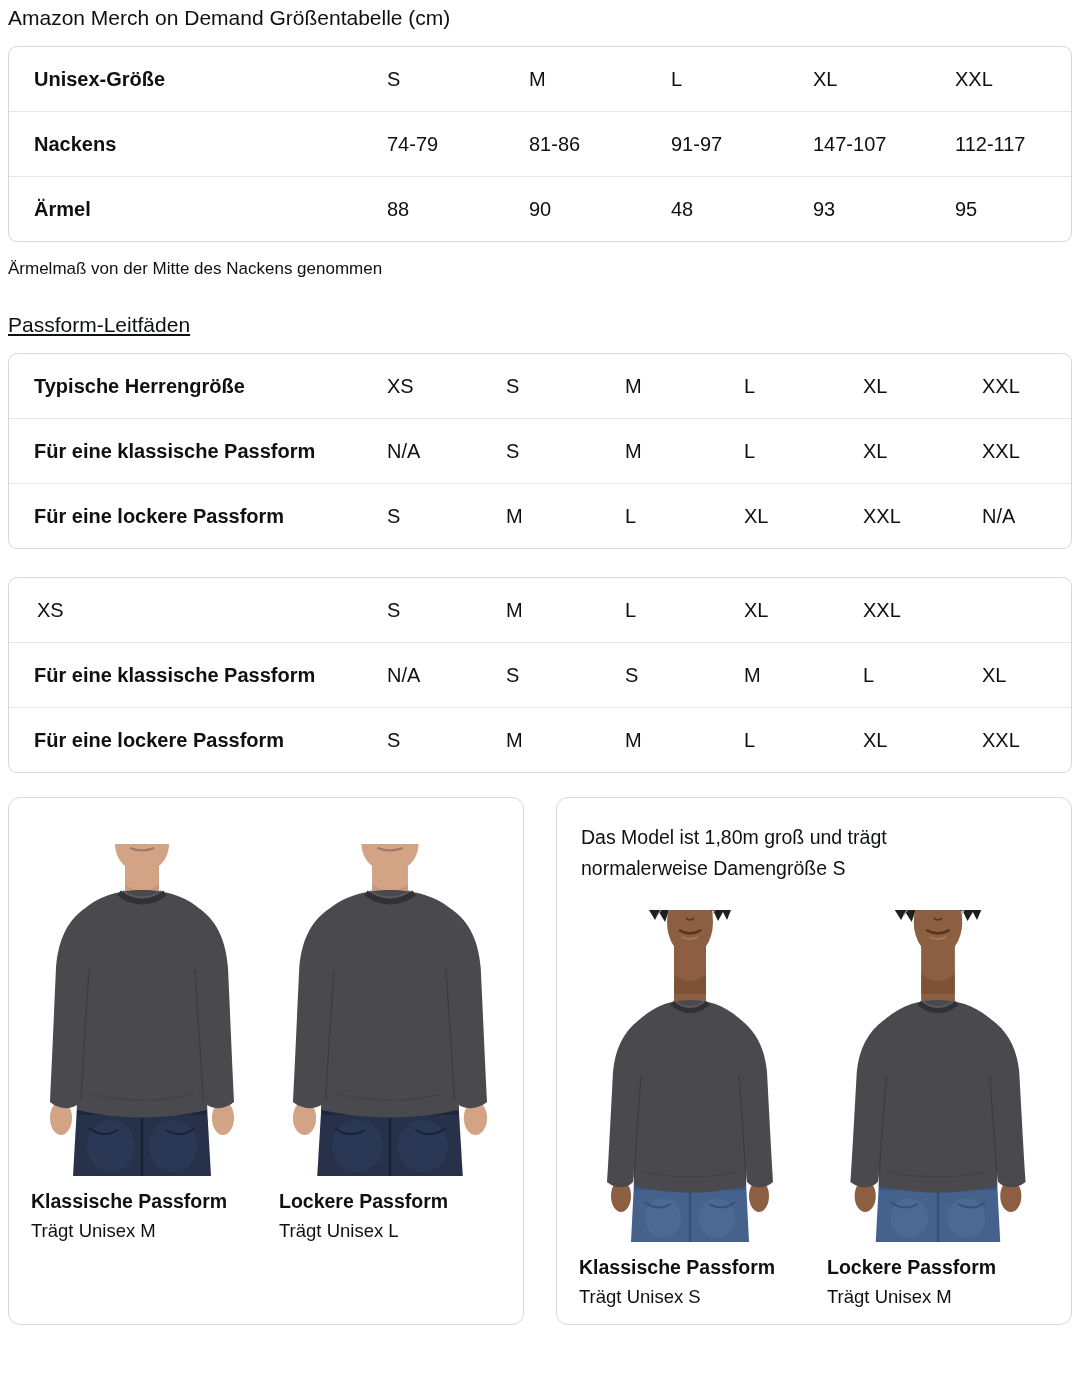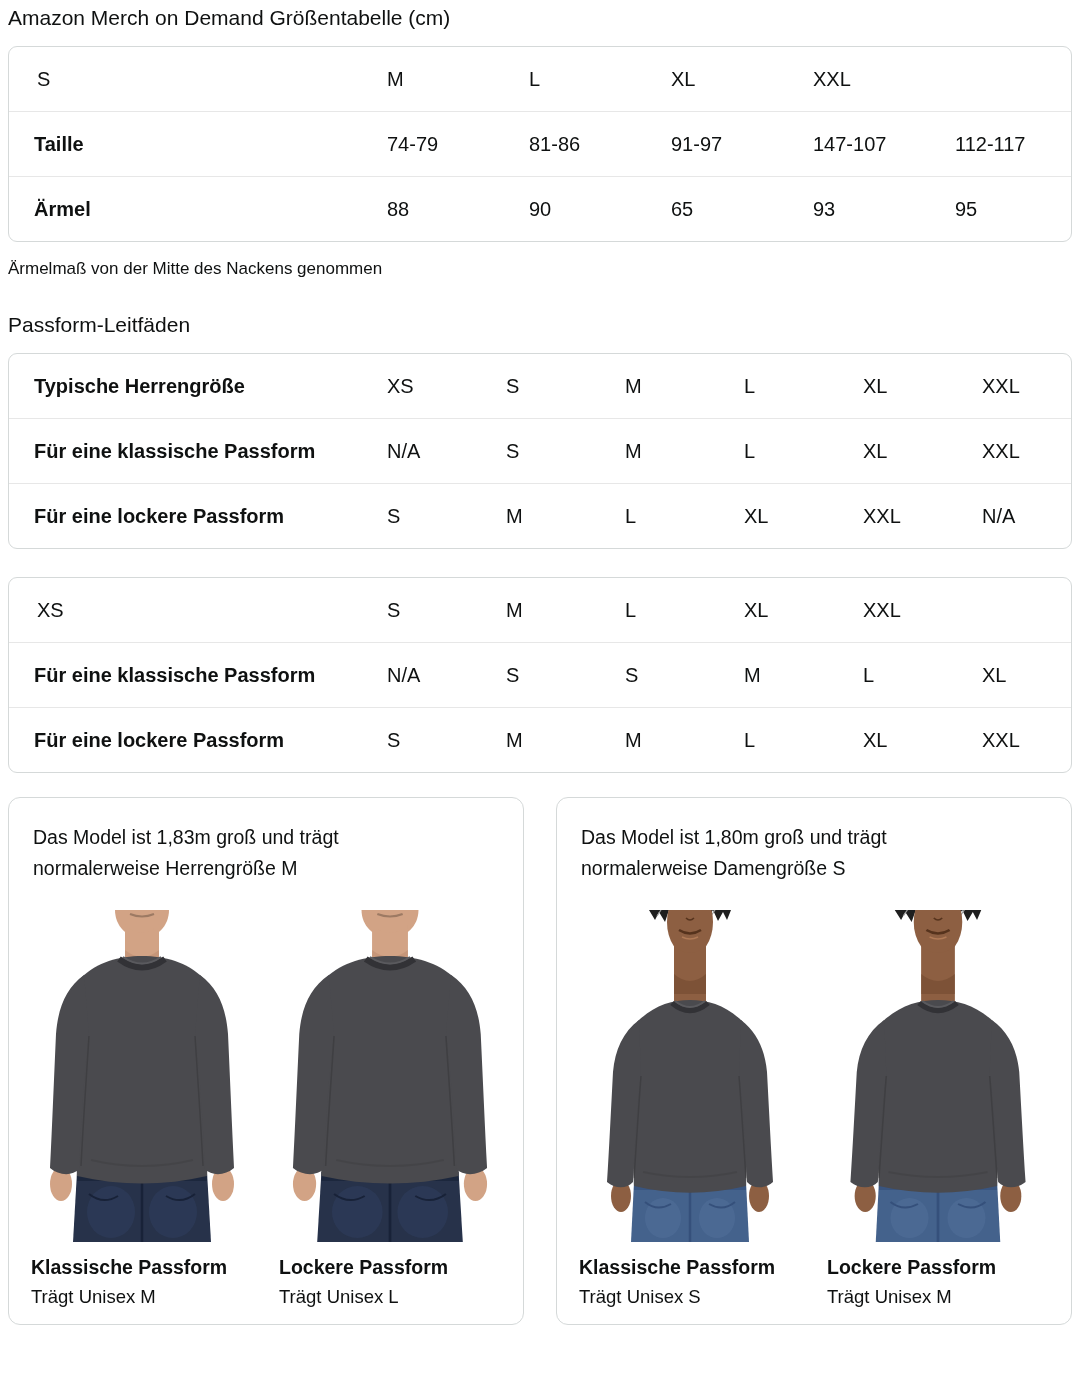--- a/index.html
+++ b/index.html
@@ -8,21 +8,21 @@
     --male-skin:#D2A385; --female-skin:#8D5F42; --female-hair:#1F1F1F;
     --male-jeans:#27324A; --female-jeans:#44628C;
   }
   html,body{margin:0;padding:0;}
   body{
     width:1080px;height:1388px;overflow:hidden;background:#fff;color:var(--text);
     font-family:"Liberation Sans", sans-serif;
   }
   .page{padding:4px 8px 0 8px;box-sizing:border-box;}
   h1.title{font-size:21px;font-weight:400;margin:2px 0 16px 0;color:var(--text);}
-  h2.subhead{font-size:21px;font-weight:400;margin:34px 0 16px 0;color:var(--text);}
+  h2.subhead{font-size:21px;font-weight:400;margin:34px 0 16px 0;color:var(--text);text-decoration:underline;}
   .table{
     border:1px solid var(--table-border);border-radius:9px;background:#fff;overflow:hidden;
   }
   .table + .table{margin-top:28px;}
   .trow{
     display:grid;align-items:center;height:64px;border-top:1px solid var(--row-divider);
   }
   .trow:first-child{border-top:none;}
   .cols5 .trow{grid-template-columns:350px repeat(5,142px);}
   .cols6 .trow{grid-template-columns:350px repeat(6,119px);}
@@ -107,39 +107,40 @@
       <path d="M96,91 Q111,103 126,91" stroke="#5A5A5E" stroke-width="2" fill="none"></path>
     </symbol>
   </defs>
 </svg>
 
 <div class="page">
   <h1 class="title">Amazon Merch on Demand Größentabelle (cm)</h1>
 
   <section class="table cols5" id="size-table">
       <div class="trow">
-        <div class="tcell">S</div>
-        <div class="tcell">M</div>
-        <div class="tcell">L</div>
-        <div class="tcell">XL</div>
-        <div class="tcell">XXL</div>
-      </div>
-      <div class="trow">
-        <div class="tlabel">Taille</div>
+        <div class="tlabel">Unisex-Größe</div>
+        <div class="tcell">S</div>
+        <div class="tcell">M</div>
+        <div class="tcell">L</div>
+        <div class="tcell">XL</div>
+        <div class="tcell">XXL</div>
+      </div>
+      <div class="trow">
+        <div class="tlabel">Nackens</div>
         <div class="tcell">74-79</div>
         <div class="tcell">81-86</div>
         <div class="tcell">91-97</div>
         <div class="tcell">147-107</div>
         <div class="tcell">112-117</div>
       </div>
       <div class="trow">
         <div class="tlabel">Ärmel</div>
         <div class="tcell">88</div>
         <div class="tcell">90</div>
-        <div class="tcell">65</div>
+        <div class="tcell">48</div>
         <div class="tcell">93</div>
         <div class="tcell">95</div>
       </div>
     </section>
 
   <p class="note">Ärmelmaß von der Mitte des Nackens genommen</p>
 
   <h2 class="subhead">Passform-Leitfäden</h2>
 
   <section class="table cols6" id="fit-table-0">
@@ -195,21 +196,20 @@
         <div class="tcell">M</div>
         <div class="tcell">M</div>
         <div class="tcell">L</div>
         <div class="tcell">XL</div>
         <div class="tcell">XXL</div>
       </div>
     </section>
 
   <div class="cards">
     <article class="card">
-      <p class="desc">Das Model ist 1,83m groß und trägt normalerweise Herrengröße M</p>
       <div class="photos">
           <div class="photo">
             <svg class="fig" viewBox="0 0 222 332">
               <use href="#fig-male"></use>
             </svg>
           </div>
           <div class="photo photo--loose">
             <svg class="fig" viewBox="0 0 222 332">
               <use href="#fig-male"></use>
             </svg>

